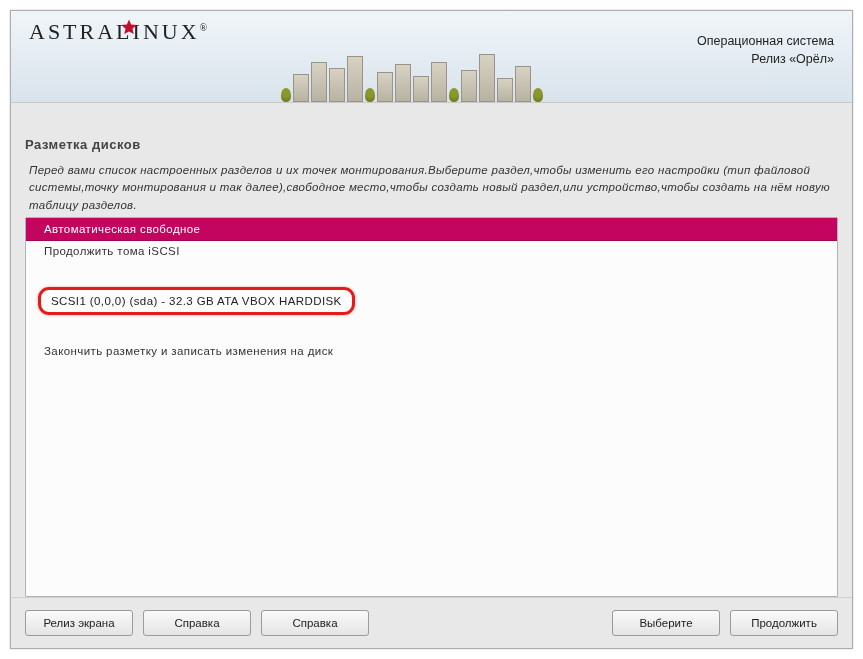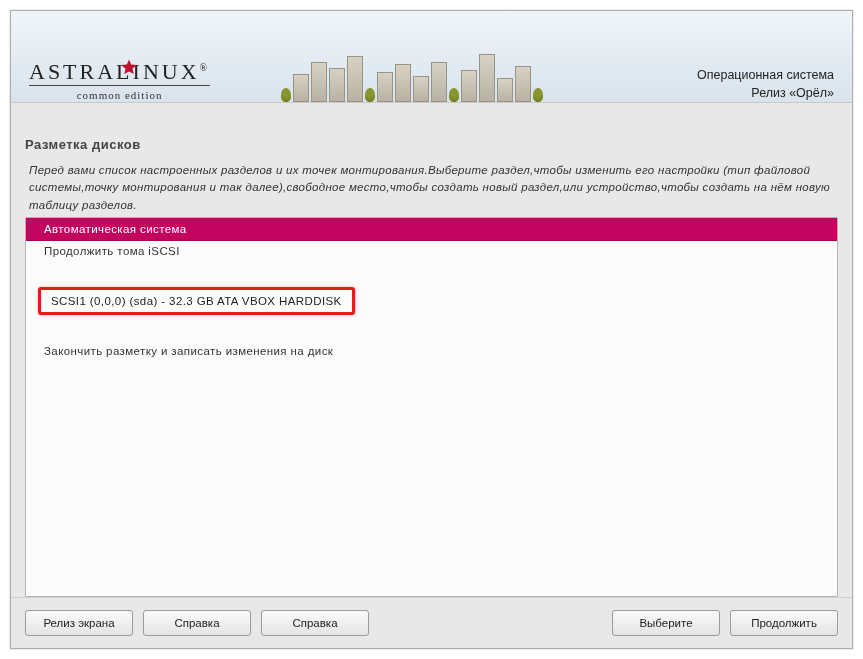--- a/index.html
+++ b/index.html
@@ -19,21 +19,21 @@
       border: 1px solid #adadad;
       display: flex;
       flex-direction: column;
       box-shadow: 0 0 2px rgba(0,0,0,0.2);
     }
     .banner {
       height: 92px;
       background: linear-gradient(180deg, #f0f5f8 0%, #e8eff5 35%, #d9e3eb 100%);
       border-bottom: 1px solid #c8c8c8;
       display: flex;
-      align-items: flex-end;
+      align-items: flex-start;
       justify-content: space-between;
       padding: 8px 18px 0 18px;
       position: relative;
       overflow: hidden;
     }
     .banner-left { display: flex; flex-direction: column; align-items: center; }
     .star {
       width: 0; height: 0; position: relative;
       margin-bottom: 2px;
       color: #b00020;
@@ -136,21 +136,21 @@
     .list-item.selected {
       background: #c30560;
       color: #fff;
       outline: 1px solid #a10450;
     }
     .list-spacer { height: 22px; }
     .disk-wrap { padding: 3px 12px; }
     .disk-highlight {
       display: inline-block;
       border: 3px solid #e31b1b;
-      border-radius: 3px;
+      border-radius: 11px;
       padding: 5px 10px;
       color: #222;
       font-size: 11.5px;
       letter-spacing: 0.4px;
       box-shadow: 0 0 3px rgba(227,27,27,0.4);
       cursor: pointer;
     }
     .button-bar {
       display: flex;
       gap: 10px;
@@ -176,23 +176,20 @@
 <div class="window">
   <div class="banner">
     <div class="banner-left">
       <div class="star">
         <svg width="18" height="17" viewBox="0 0 24 24">
             <path fill="#c1102d" d="M12 .6l3 7.2 7.8.7-5.9 5.1 1.8 7.6L12 17.7l-6.7 3.5 1.8-7.6L1.2 8.5 9 7.8z"></path>
           </svg>
       </div>
       <div class="brand-name">
         <span>Astralinux</span><span class="brand-reg">®</span>
-      </div>
-      <div class="brand-line">
-        <span class="brand-sub">common edition</span>
       </div>
     </div>
 
     <div class="city">
       <div class="tree"></div>
         <div class="bld b1"></div>
         <div class="bld b2"></div>
         <div class="bld b3"></div>
       <div class="bld b4"></div>
         <div class="tree"></div>
@@ -212,21 +209,21 @@
       <div>Операционная система</div>
       <div class="release">Релиз «Орёл»</div>
     </div>
   </div>
 
   <div class="content">
     <div class="page-title">Разметка дисков</div>
     <div class="instructions">Перед вами список настроенных разделов и их точек монтирования.Выберите раздел,чтобы изменить его настройки (тип файловой системы,точку монтирования и так далее),свободное место,чтобы создать новый раздел,или устройство,чтобы создать на нём новую таблицу разделов.</div>
 
     <div class="list-frame">
-      <div class="list-item selected">Автоматическая система</div>
+      <div class="list-item selected">Автоматическая свободное</div>
       <div class="list-item">Продолжить тома iSCSI</div>
       <div class="list-spacer"></div>
       <div class="disk-wrap">
         <span class="disk-highlight">SCSI1 (0,0,0) (sda) - 32.3 GB ATA VBOX HARDDISK</span>
       </div>
       <div class="list-spacer"></div>
       <div class="list-item">Закончить разметку и записать изменения на диск</div>
     </div>
   </div>
 

